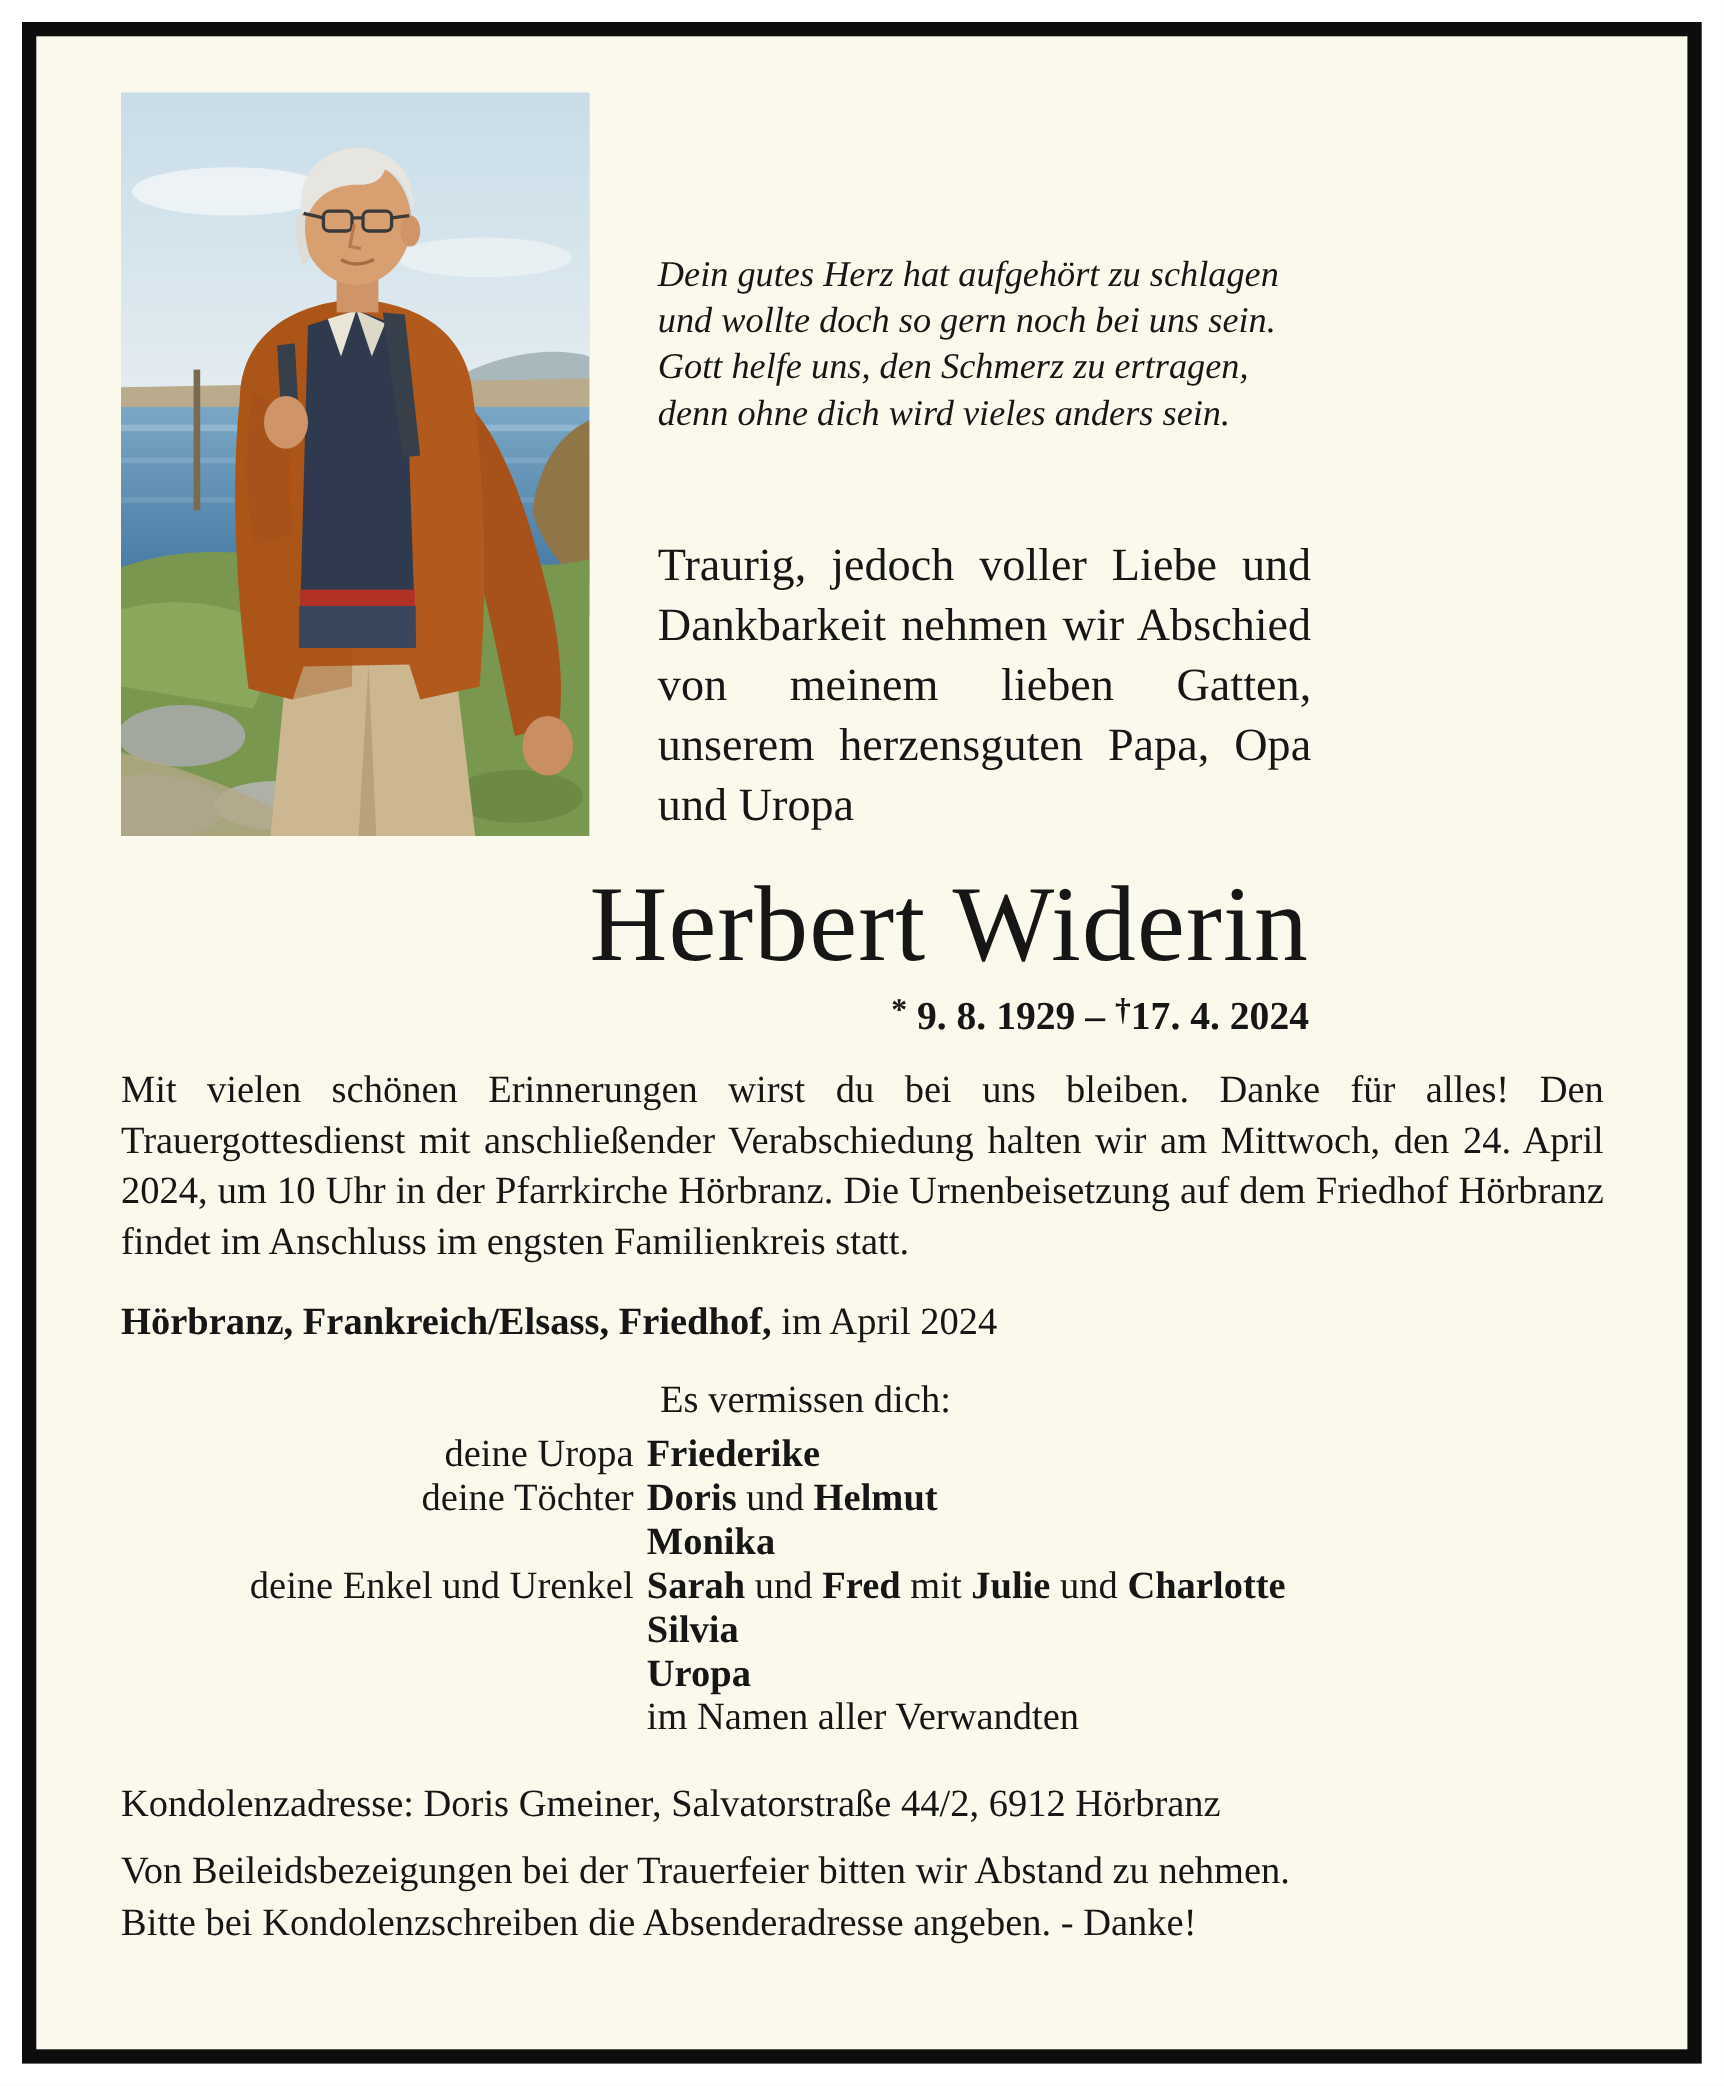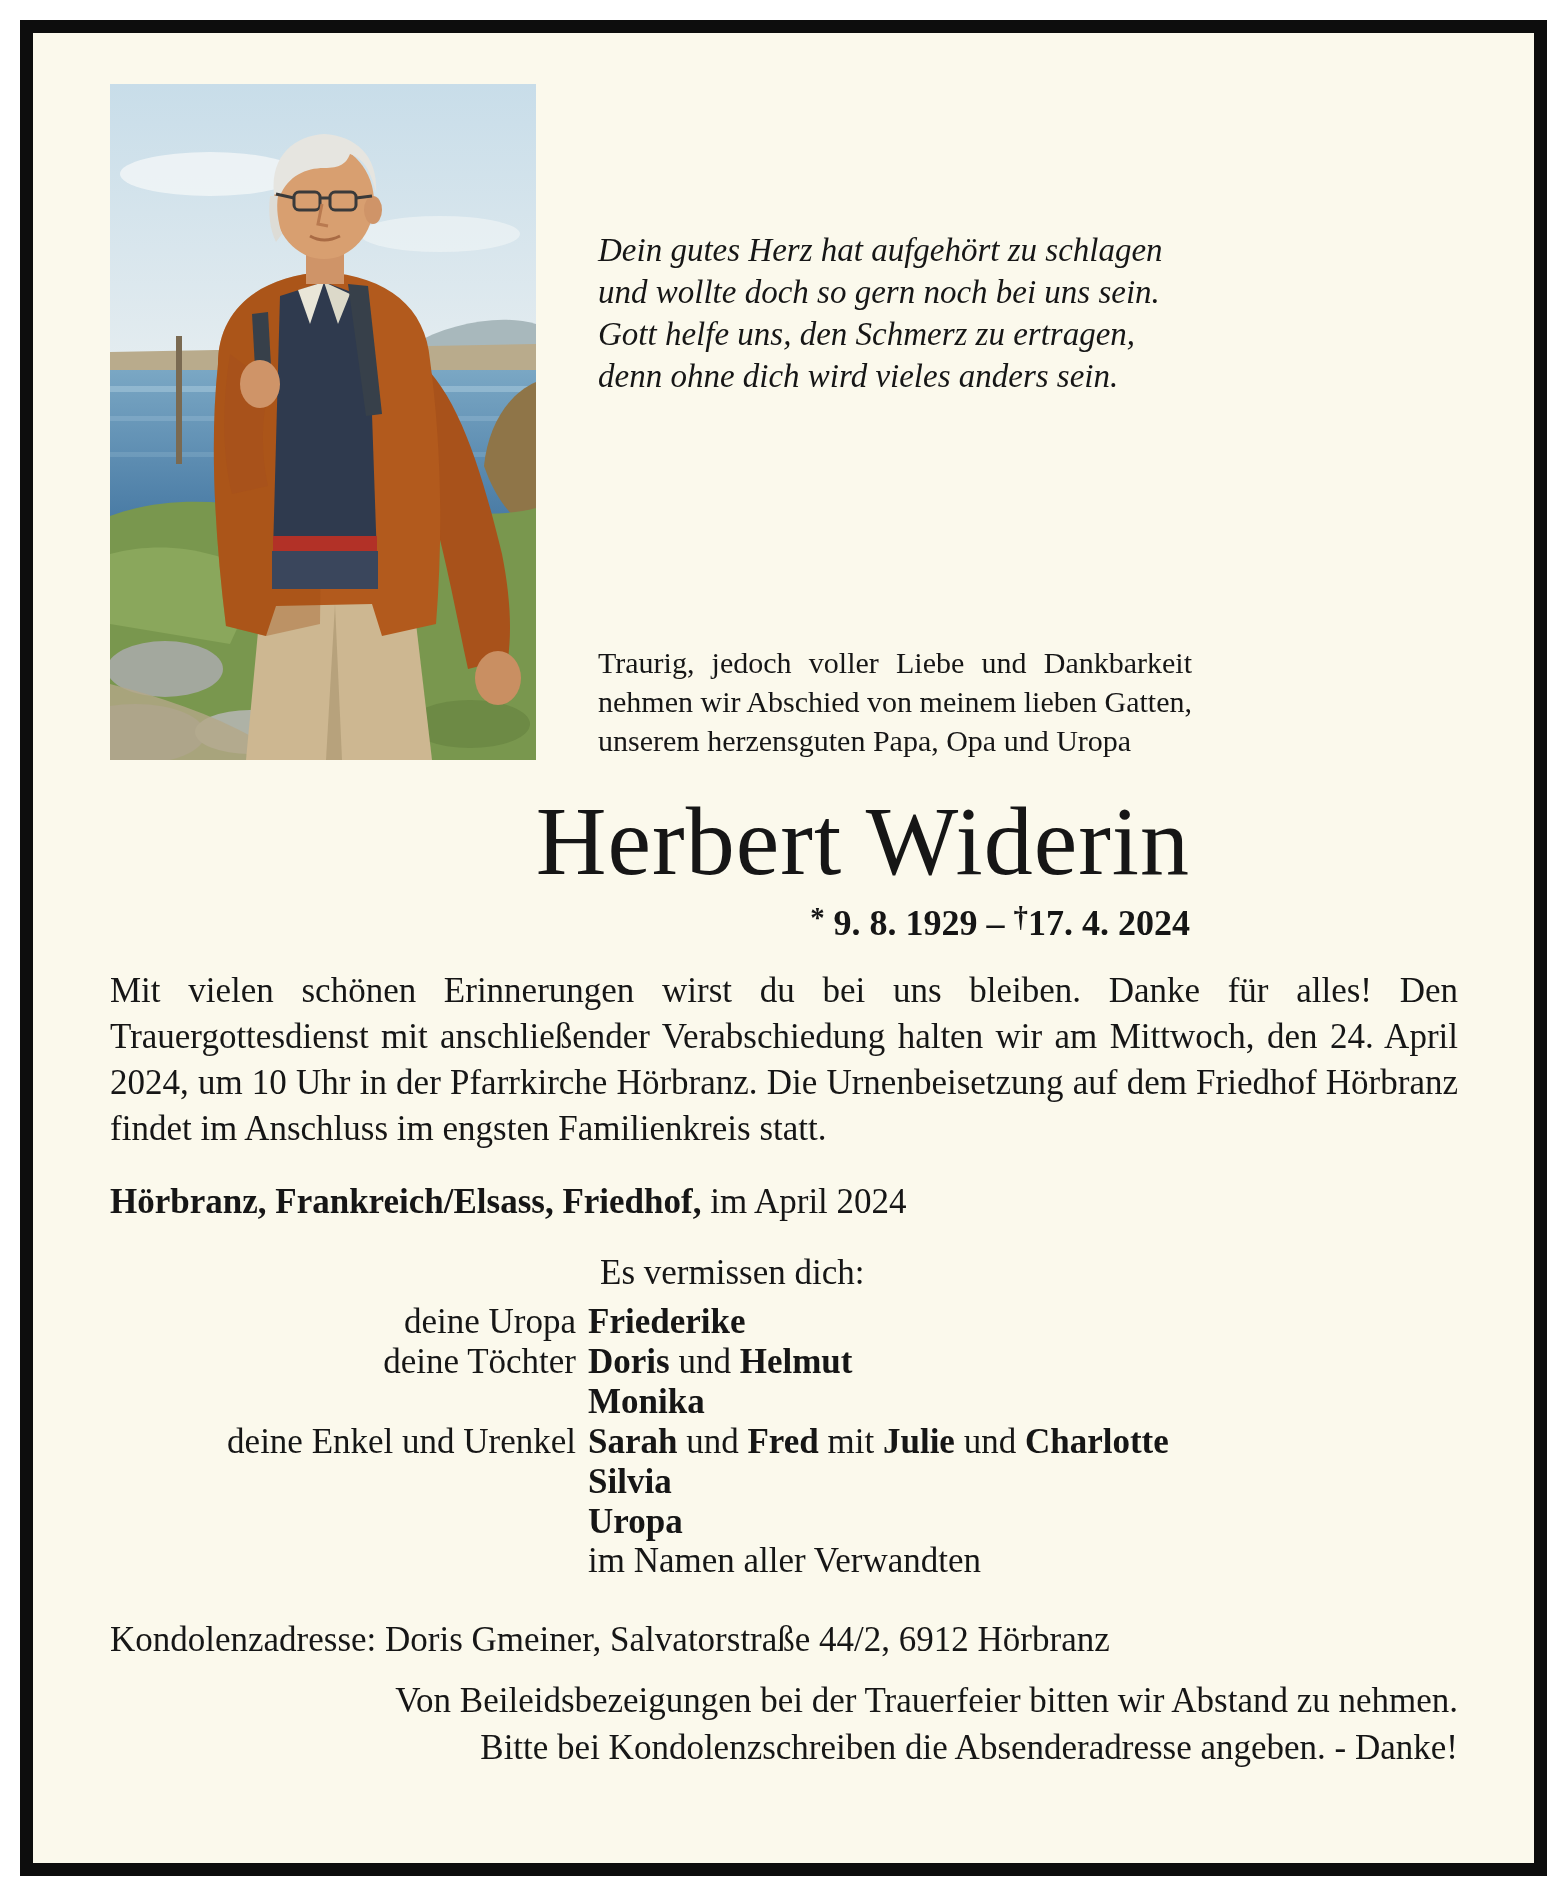--- a/index.html
+++ b/index.html
@@ -30,21 +30,21 @@
   .right-col { width:594px; display:flex; flex-direction:column; }
   .poem {
     margin-top:146px;
     font-style:italic;
     font-size:33px;
     line-height:1.27;
     white-space:pre-line;
   }
   .intro {
     margin-top:auto;
-    font-size:30px;
+    font-size:42px;
     line-height:1.3;
     text-align:justify;
     font-family:Liberation Serif, serif;
   }
 
   
   .name-block { width:1080px; text-align:right; margin-top:28px; }
   .name {
     font-size:98px;
     font-weight:400;
@@ -66,21 +66,21 @@
 
   
   .mourners { margin-top:28px; font-size:35px; }
   .mourners-title { margin-left:490px; line-height:1.2; margin-bottom:8px; }
   .mourner-row { display:flex; line-height:1.14; }
   .mourner-label { width:478px; padding-right:12px; text-align:right; flex:none; }
   .mourner-names { flex:1; }
 
   
   .condolence { margin-top:36px; font-size:35px; line-height:1.3; }
-  .closing { margin-top:14px; font-size:35px; line-height:1.35; white-space:pre-line;text-align:right; }
+  .closing { margin-top:14px; font-size:35px; line-height:1.35; white-space:pre-line; }
 </style>
 </head>
 <body>
 
 <div class="page">
   <div class="frame">
 
     <div class="top-section">
       <div class="photo">
         <svg viewBox="0 0 426 676" width="426" height="676">

